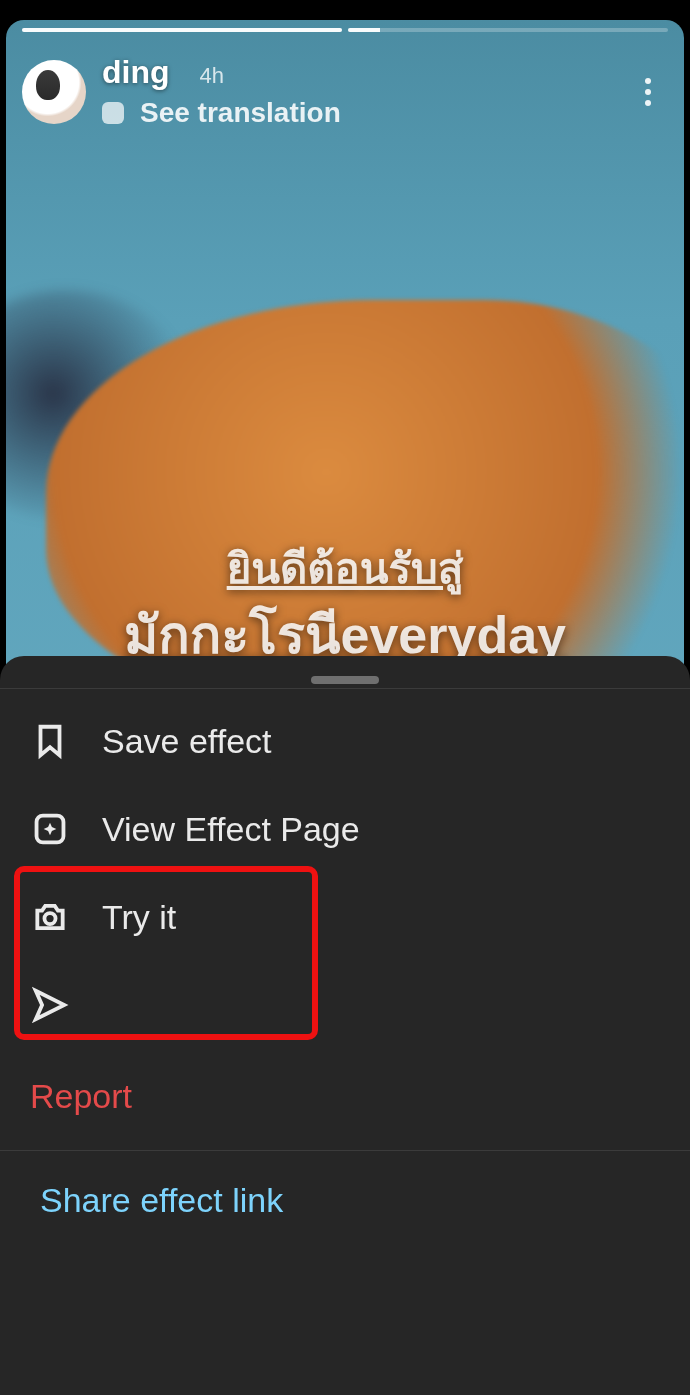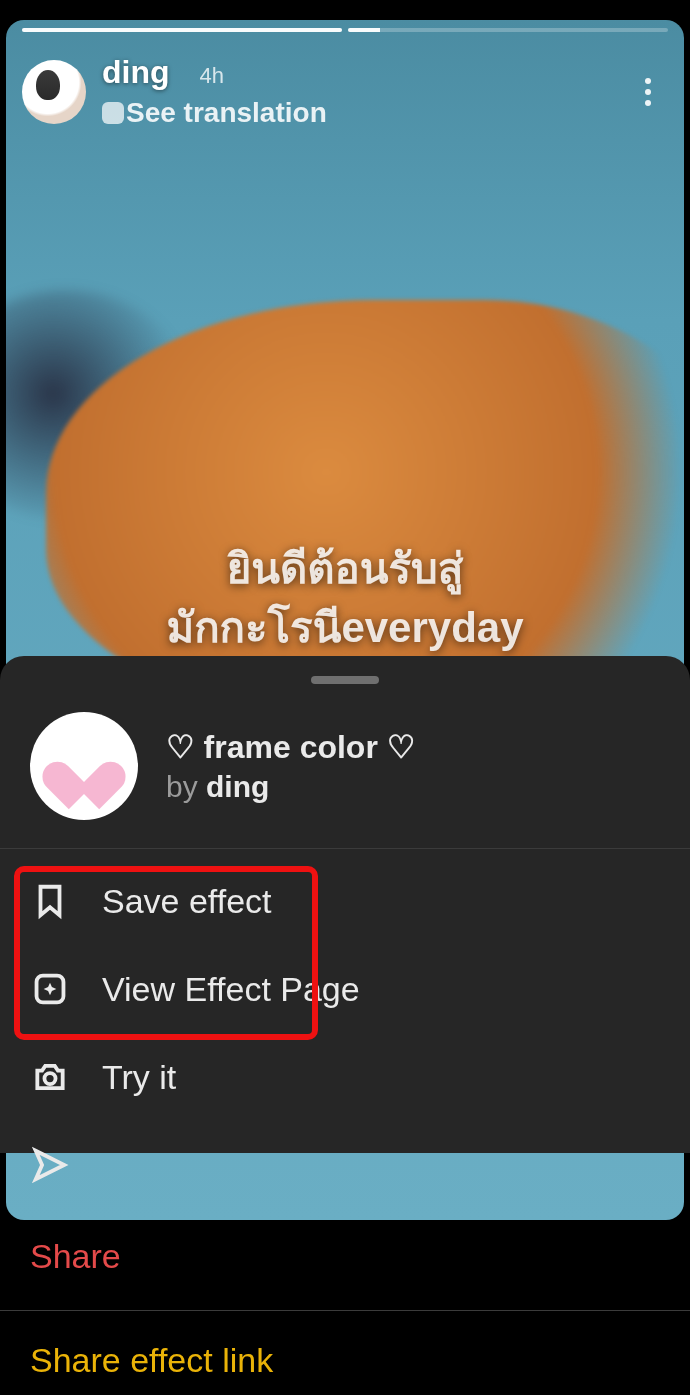--- a/index.html
+++ b/index.html
@@ -1,17 +1,17 @@
 <!DOCTYPE html>
 <html><head>
 <meta charset="utf-8">
 <style>
   * { box-sizing: border-box; margin: 0; padding: 0; }
   html, body { width: 690px; height: 1395px; overflow: hidden; font-family: -apple-system, Helvetica, Arial, sans-serif; background:#000; }
-  .screen { position: relative; width: 690px; height: 1153px; background:#000; }
+  .screen { position: relative; width: 690px; height: 1395px; background:#000; }
   .story {
     position: absolute; left: 6px; top: 20px; right: 6px; height: 1200px;
     border-radius: 18px; overflow: hidden;
     background: linear-gradient(180deg, #4b8ca2 0%, #5aa0b8 25%, #6aaec4 100%);
   }
   .story-bg { position:absolute; inset:0; }
   .orange-blob {
     position:absolute; left:40px; top:280px; width:700px; height:430px;
     background: radial-gradient(circle at 40% 40%, #db8b3f 0%, #c16f2f 55%, rgba(193,111,47,0) 72%);
     filter: blur(2px);
@@ -32,28 +32,28 @@
     position:relative; overflow:hidden; flex:0 0 auto;
   }
   .avatar-small::after{
     content:""; position:absolute; left:14px; top:10px; width:24px; height:30px; border-radius:50% 50% 45% 45%;
     background: linear-gradient(180deg,#3a3a3a, #2a2a2a);
   }
   .hdr-text { margin-left:16px; flex:1; }
   .hdr-line1 { display:flex; align-items:baseline; gap:30px; }
   .username { color:#fff; font-size:32px; font-weight:600; text-shadow:0 1px 4px rgba(0,0,0,.5); }
   .timeago { color:rgba(255,255,255,0.78); font-size:22px; }
-  .subline { display:flex; align-items:center; gap:2px; margin-top:6px; }
+  .subline { display:flex; align-items:center; gap:16px; margin-top:6px; }
   .subline .bubble-ic { width:22px; height:22px; border-radius:6px; background:rgba(255,255,255,0.7); }
   .subline .txt { color:rgba(255,255,255,0.88); font-size:28px; font-weight:600; }
   .more-dots { width:40px; text-align:center; color:rgba(255,255,255,0.9); font-size:26px; letter-spacing:2px; }
   .more-dots span{ display:block; width:6px; height:6px; background:rgba(255,255,255,.9); border-radius:50%; margin:5px auto;}
-  .caption { position:absolute; top:520px; left:0; right:0; text-align:center; color:rgba(255,255,255,0.85); text-shadow:0 2px 10px rgba(0,0,0,0.6); font-weight:600; }
+  .caption { position:absolute; top:520px; left:0; right:0; text-align:center; color:rgba(255,255,255,0.85); text-shadow:0 2px 10px rgba(0,0,0,0.6); font-weight:600;text-decoration:underline; }
   .caption .l1 { font-size:42px; line-height:1.4; }
-  .caption .l2 { font-size:42px; line-height:1.4; }
+  .caption .l2 { font-size:52px; line-height:1.4; }
 
   .sheet {
     position:absolute; left:0; right:0; bottom:0; top:656px;
     background:#262626; border-top-left-radius:24px; border-top-right-radius:24px;
     color:#e8e8e8;
   }
   .grabber { width:68px; height:8px; background:#6f6f6f; border-radius:4px; margin:20px auto 0; }
   .effect-head { display:flex; align-items:center; padding:28px 30px 24px; gap:28px; }
   .heart-av {
     width:108px; height:108px; border-radius:50%; background:#fff; display:flex; align-items:center; justify-content:center;
@@ -70,21 +70,21 @@
   .effect-title { font-size:32px; font-weight:600; color:#eaeaea; }
   .effect-by { font-size:30px; color:#9b9b9b; margin-top:4px; }
   .effect-by b { color:#eaeaea; font-weight:700; }
   .divider { height:1px; background:#3b3b3b; margin:4px 0 8px; }
 
   .menu-item { display:flex; align-items:center; gap:32px; padding:24px 30px; font-size:34px; color:#eaeaea; }
   .menu-item .ic { width:40px; height:40px; display:flex; align-items:center; justify-content:center; }
   .ic svg { width:38px; height:38px; stroke:#eaeaea; fill:none; stroke-width:2.4; }
 
   .report { padding:28px 30px 30px; color:#e44a4a; font-size:34px; }
-  .share-link { padding:22px 30px 0; color:#eab308; font-size:34px; }
+  .share-link { padding:22px 40px 0; color:#7dd3fc; font-size:34px; }
 
   .red-box {
     position:absolute; border:6px solid #e11; border-radius:10px; pointer-events:none;
   }
 </style>
 </head>
 <body>
 
 <div class="screen">
 
@@ -124,31 +124,20 @@
 
     <div class="caption">
       <div class="l1">ยินดีต้อนรับสู่</div>
       <div class="l2">มักกะโรนีeveryday</div>
     </div>
   </div>
 
   <div class="sheet">
     <div class="grabber"></div>
 
-    <div class="effect-head">
-      <div class="heart-av">
-        <div class="heart"></div>
-      </div>
-      <div>
-        <div class="effect-title">♡ frame color ♡</div>
-        <div class="effect-by">
-          <span>by </span><b>ding</b>
-        </div>
-      </div>
-    </div>
 
     <div class="divider"></div>
 
     <div class="menu-item">
       <span class="ic">
         <svg viewBox="0 0 24 24">
             <path d="M6 3h12v18l-6-5-6 5V3z"></path>
           </svg>
       </span>
       <span>Save effect</span>
@@ -175,21 +164,21 @@
     </div>
 
     <div class="menu-item">
       <span class="ic">
         <svg viewBox="0 0 24 24">
             <path d="M3 3l18 9-18 9 4-9-4-9z"></path>
           </svg>
       </span>
     </div>
 
-    <div class="report">Share</div>
+    <div class="report">Report</div>
 
     <div class="divider"></div>
 
     <div class="share-link">Share effect link</div>
   </div>
 
   <div class="red-box" id="redbox" style="left: 14px; top: 866px; width: 304px; height: 174px;"></div>
 </div>
 
 </body></html>

